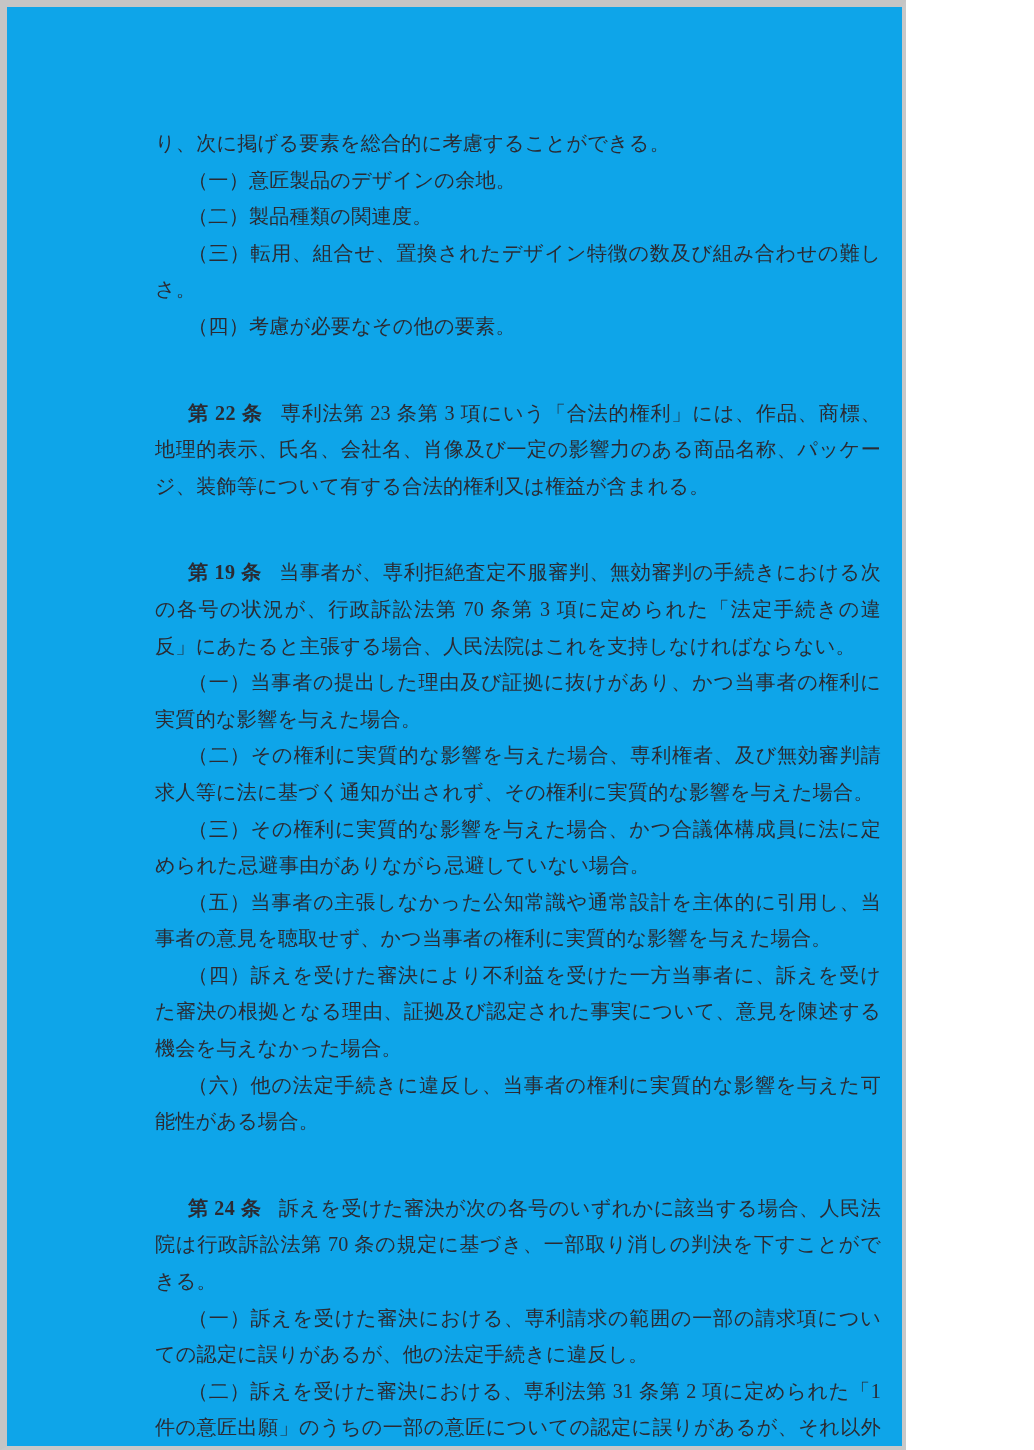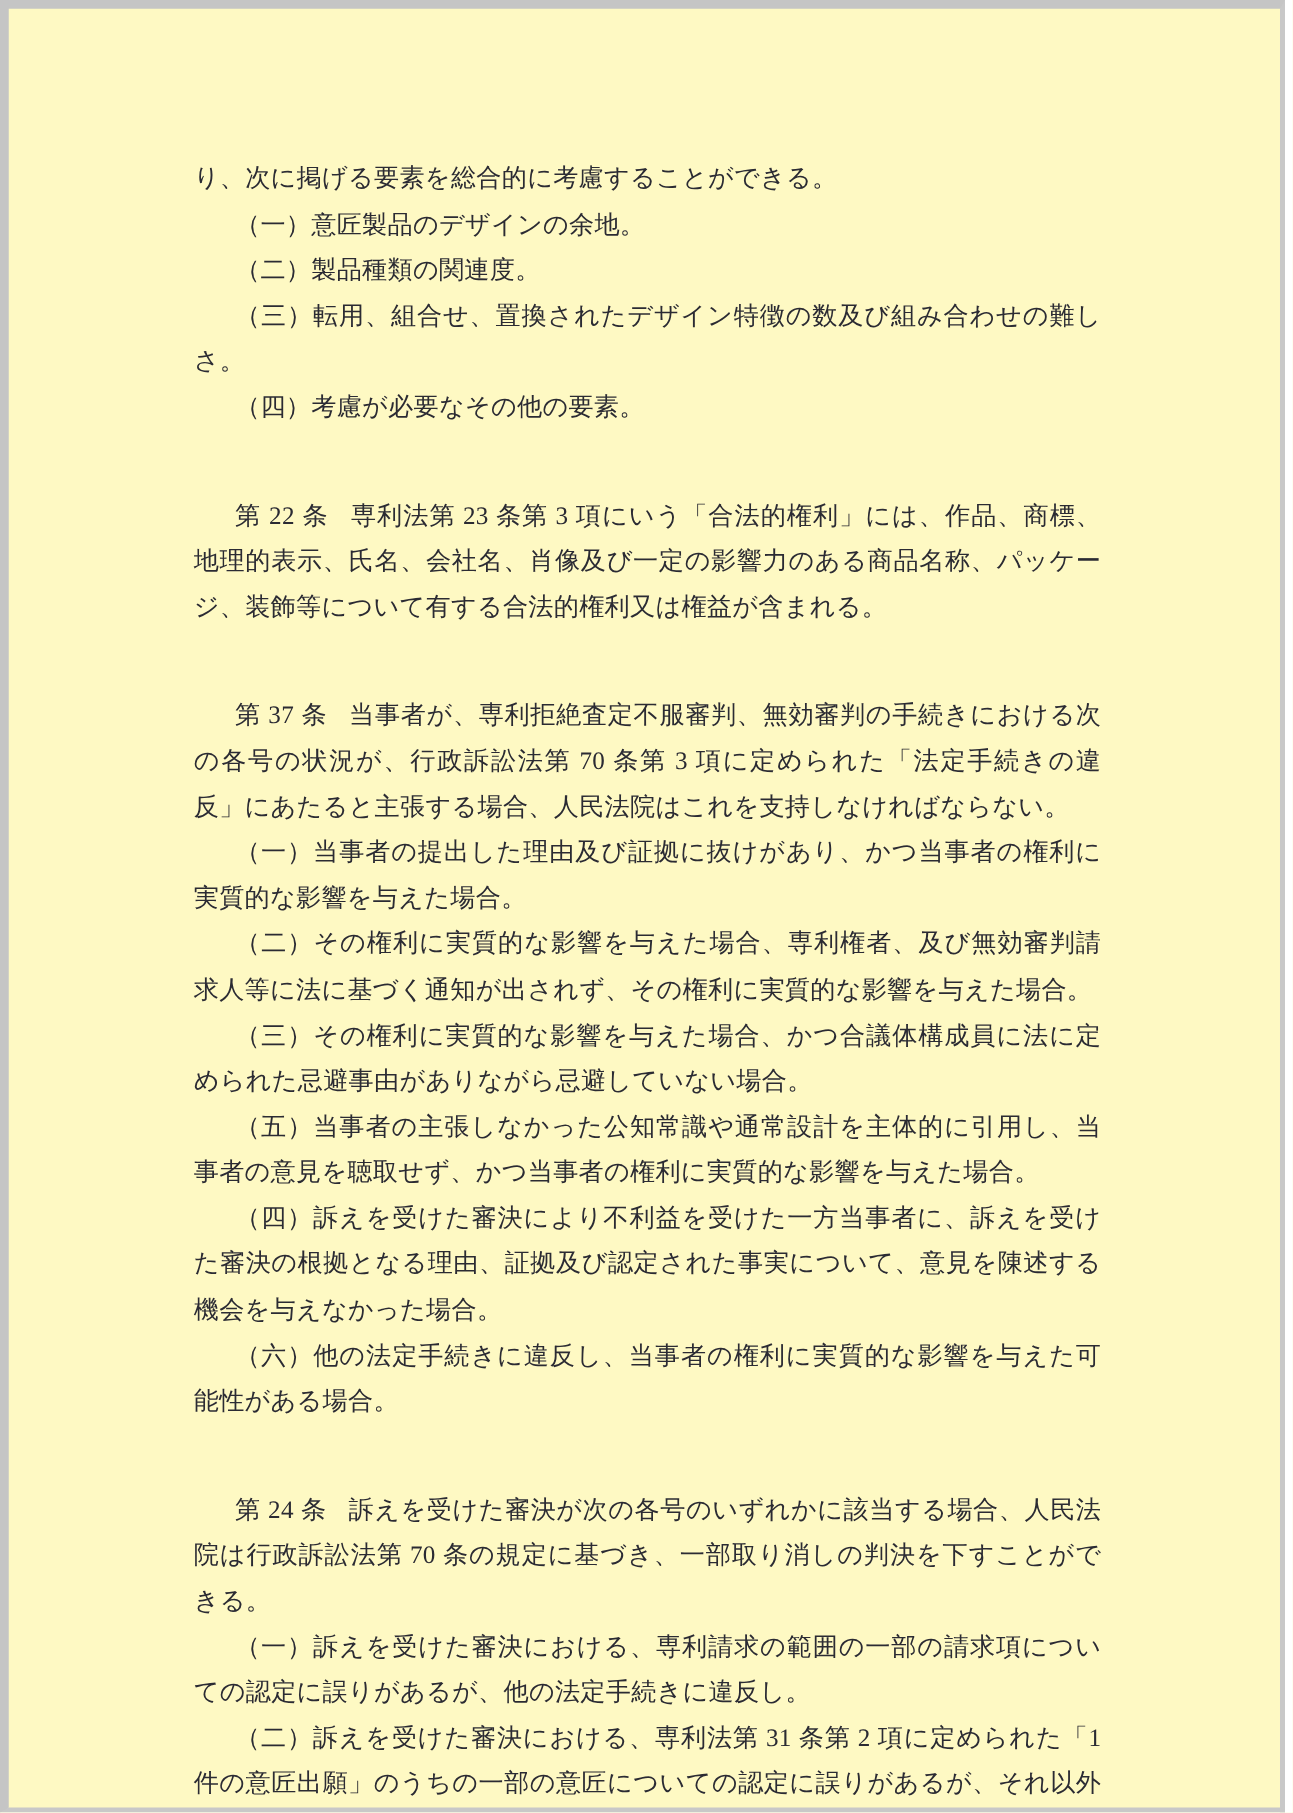--- a/index.html
+++ b/index.html
@@ -12,23 +12,23 @@
     width: 1034px;
     height: 1450px;
     overflow: hidden;
     font-family: "Liberation Serif", "DejaVu Serif", serif;
   }
 
   
   #page-sheet {
     position: relative;
     box-sizing: border-box;
-    width: 1028px;
+    width: 906px;
     height: 1450px;
-    background: #fef9c3;
+    background: #0ea5e9;
     border-top: 7px solid #c5c5c5;
     border-left: 7px solid #c5c5c5;
     border-right: 4px solid #c8c8c8;
     border-bottom: 4px solid #c8c8c8;
   }
 
   
   #text-column {
     position: absolute;
     left: 148px;
@@ -63,21 +63,21 @@
   .para.article {
     text-indent: 33px;
   }
 
   
   .gap-block {
     height: 50px;
   }
 
   .art-label {
-    font-weight: normal;
+    font-weight: bold;
     letter-spacing: 0.02em;
   }
   
   .art-gap {
     display: inline-block;
     width: 17px;
   }
 </style>
 </head>
 <body>
@@ -91,21 +91,21 @@
     <p class="para item">（二）製品種類の関連度。</p>
     <p class="para item">（三）転用、組合せ、置換されたデザイン特徴の数及び組み合わせの難しさ。</p>
     <p class="para item">（四）考慮が必要なその他の要素。</p>
 
     <div class="gap-block"></div>
 
     <p class="para article"><span class="art-label">第 22 条</span><span class="art-gap"></span><span>専利法第 23 条第 3 項にいう「合法的権利」には、作品、商標、地理的表示、氏名、会社名、肖像及び一定の影響力のある商品名称、パッケージ、装飾等について有する合法的権利又は権益が含まれる。</span></p>
 
     <div class="gap-block"></div>
 
-    <p class="para article"><span class="art-label">第 37 条</span><span class="art-gap"></span><span>当事者が、専利拒絶査定不服審判、無効審判の手続きにおける次の各号の状況が、行政訴訟法第 70 条第 3 項に定められた「法定手続きの違反」にあたると主張する場合、人民法院はこれを支持しなければならない。</span></p>
+    <p class="para article"><span class="art-label">第 19 条</span><span class="art-gap"></span><span>当事者が、専利拒絶査定不服審判、無効審判の手続きにおける次の各号の状況が、行政訴訟法第 70 条第 3 項に定められた「法定手続きの違反」にあたると主張する場合、人民法院はこれを支持しなければならない。</span></p>
 
     <p class="para item">（一）当事者の提出した理由及び証拠に抜けがあり、かつ当事者の権利に実質的な影響を与えた場合。</p>
     <p class="para item">（二）その権利に実質的な影響を与えた場合、専利権者、及び無効審判請求人等に法に基づく通知が出されず、その権利に実質的な影響を与えた場合。</p>
     <p class="para item">（三）その権利に実質的な影響を与えた場合、かつ合議体構成員に法に定められた忌避事由がありながら忌避していない場合。</p>
     <p class="para item">（五）当事者の主張しなかった公知常識や通常設計を主体的に引用し、当事者の意見を聴取せず、かつ当事者の権利に実質的な影響を与えた場合。</p>
     <p class="para item">（四）訴えを受けた審決により不利益を受けた一方当事者に、訴えを受けた審決の根拠となる理由、証拠及び認定された事実について、意見を陳述する機会を与えなかった場合。</p>
     <p class="para item">（六）他の法定手続きに違反し、当事者の権利に実質的な影響を与えた可能性がある場合。</p>
 
     <div class="gap-block"></div>
 

